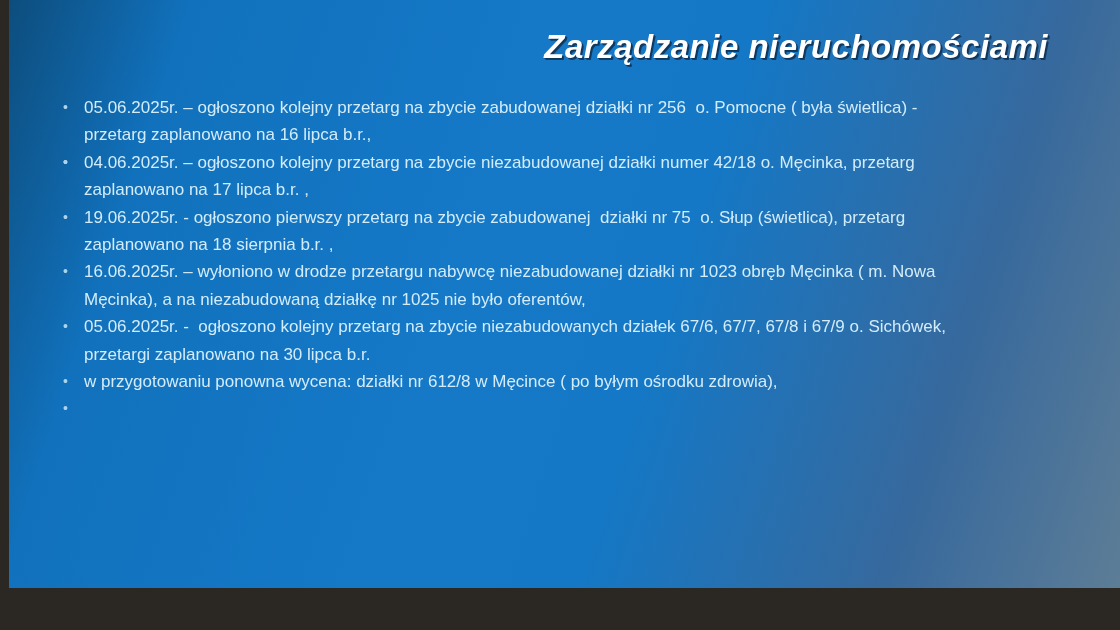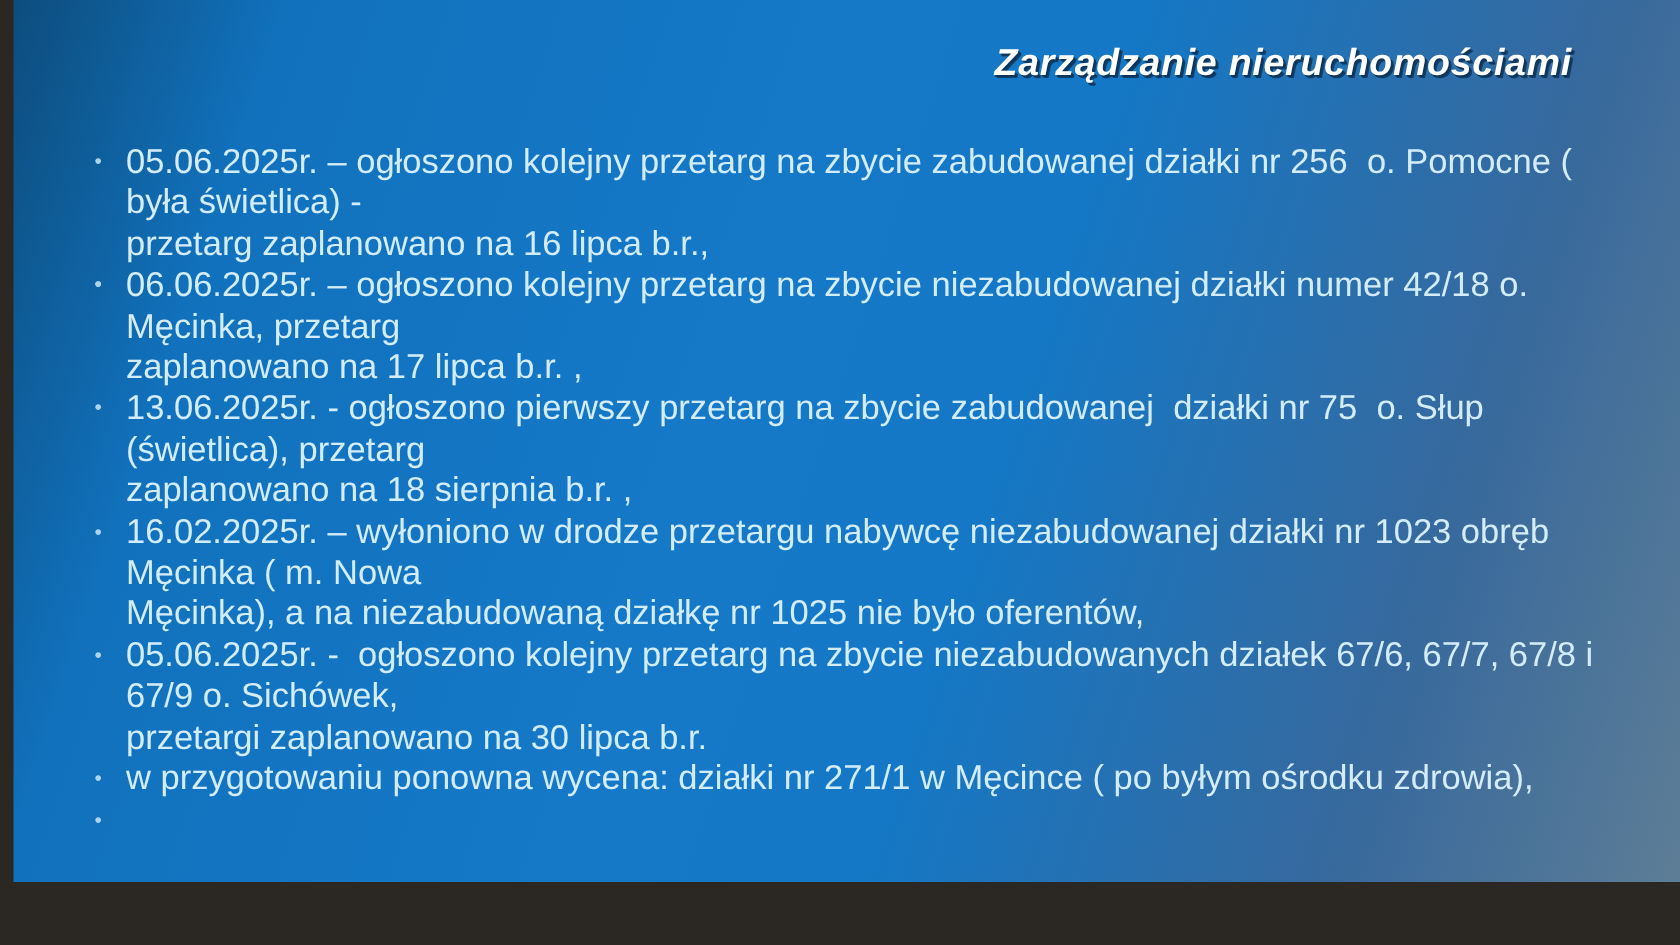--- a/index.html
+++ b/index.html
@@ -19,39 +19,39 @@
         #1579c8 42%,
         #1478c6 58%,
         #37699d 82%,
         #5d7d96 100%);
     overflow: hidden;
   }
   .slide-title {
     position: absolute;
     top: 28px;
     right: 72px;
-    font-size: 25px;
+    font-size: 33px;
     font-weight: bold;
     font-style: italic;
     color: #ffffff;
     letter-spacing: 0.5px;
     text-shadow: 2px 2px 0 rgba(14, 52, 88, 0.85), 1px 1px 0 rgba(14, 52, 88, 0.85);
     white-space: nowrap;
   }
   .bullet-list {
     position: absolute;
     left: 54px;
     top: 94px;
     width: 1010px;
     list-style: none;
   }
   .bullet-list li {
     position: relative;
     padding-left: 21px;
-    font-size: 23px;
+    font-size: 17px;
     line-height: 27.4px;
     color: #d3ecf9;
     white-space: pre-wrap;
   }
   .dot {
     position: absolute;
     left: 0;
     top: 0;
     width: 14px;
     font-size: 14px;
@@ -63,24 +63,24 @@
 </head>
 <body>
 
 <div class="slide">
   <h1 class="slide-title">Zarządzanie nieruchomościami</h1>
 
   <ul class="bullet-list">
     <li><span class="dot"></span><span>05.06.2025r. – ogłoszono kolejny przetarg na zbycie zabudowanej działki nr 256  o. Pomocne ( była świetlica) -
 przetarg zaplanowano na 16 lipca b.r.,</span></li>
     <li><span class="dot"></span></li>
-    <li><span class="dot"></span><span>06.06.2025r. – ogłoszono kolejny przetarg na zbycie niezabudowanej działki numer 42/18 o. Męcinka, przetarg
+    <li><span class="dot"></span><span>04.06.2025r. – ogłoszono kolejny przetarg na zbycie niezabudowanej działki numer 42/18 o. Męcinka, przetarg
 zaplanowano na 17 lipca b.r. ,</span></li>
-    <li><span class="dot"></span><span>13.06.2025r. - ogłoszono pierwszy przetarg na zbycie zabudowanej  działki nr 75  o. Słup (świetlica), przetarg
+    <li><span class="dot"></span><span>19.06.2025r. - ogłoszono pierwszy przetarg na zbycie zabudowanej  działki nr 75  o. Słup (świetlica), przetarg
 zaplanowano na 18 sierpnia b.r. ,</span></li>
-    <li><span class="dot"></span><span>16.02.2025r. – wyłoniono w drodze przetargu nabywcę niezabudowanej działki nr 1023 obręb Męcinka ( m. Nowa
+    <li><span class="dot"></span><span>16.06.2025r. – wyłoniono w drodze przetargu nabywcę niezabudowanej działki nr 1023 obręb Męcinka ( m. Nowa
 Męcinka), a na niezabudowaną działkę nr 1025 nie było oferentów,</span></li>
     <li><span class="dot"></span><span>05.06.2025r. -  ogłoszono kolejny przetarg na zbycie niezabudowanych działek 67/6, 67/7, 67/8 i 67/9 o. Sichówek,
 przetargi zaplanowano na 30 lipca b.r.</span></li>
-    <li><span class="dot"></span><span>w przygotowaniu ponowna wycena: działki nr 271/1 w Męcince ( po byłym ośrodku zdrowia),</span></li>
+    <li><span class="dot"></span><span>w przygotowaniu ponowna wycena: działki nr 612/8 w Męcince ( po byłym ośrodku zdrowia),</span></li>
     <li><span class="dot"></span></li>
   </ul>
 </div>
 
 </body></html>

